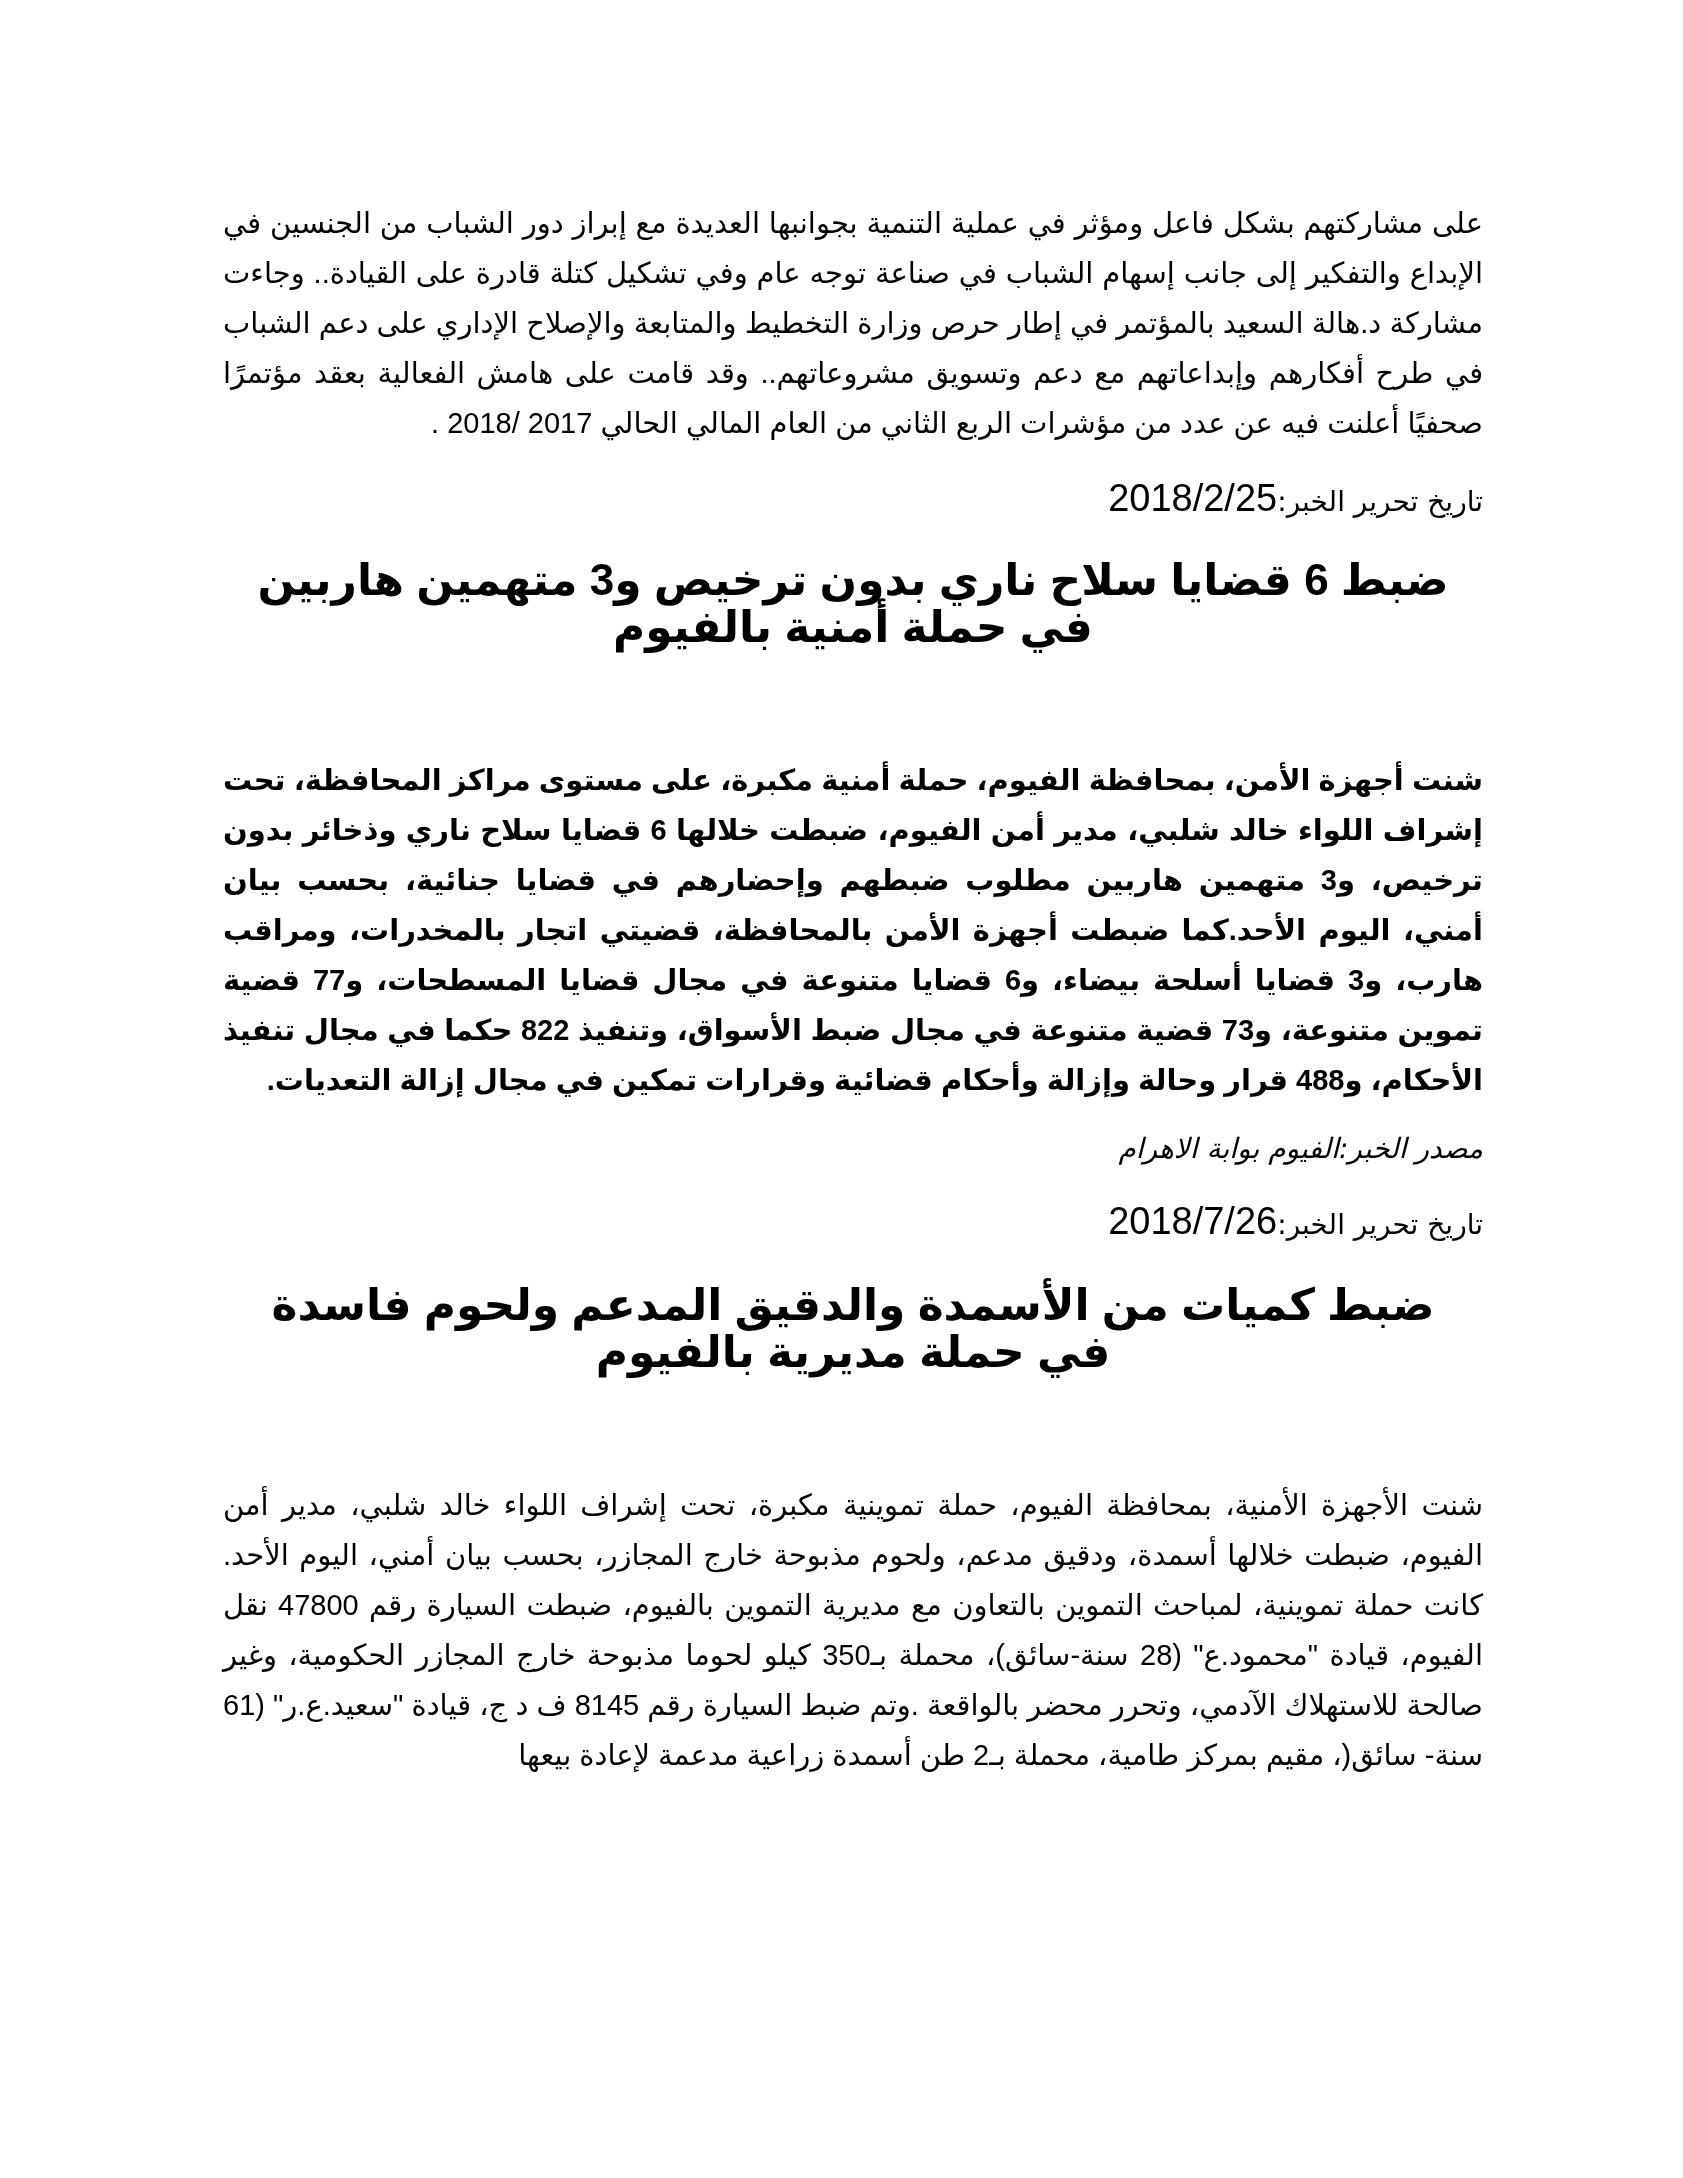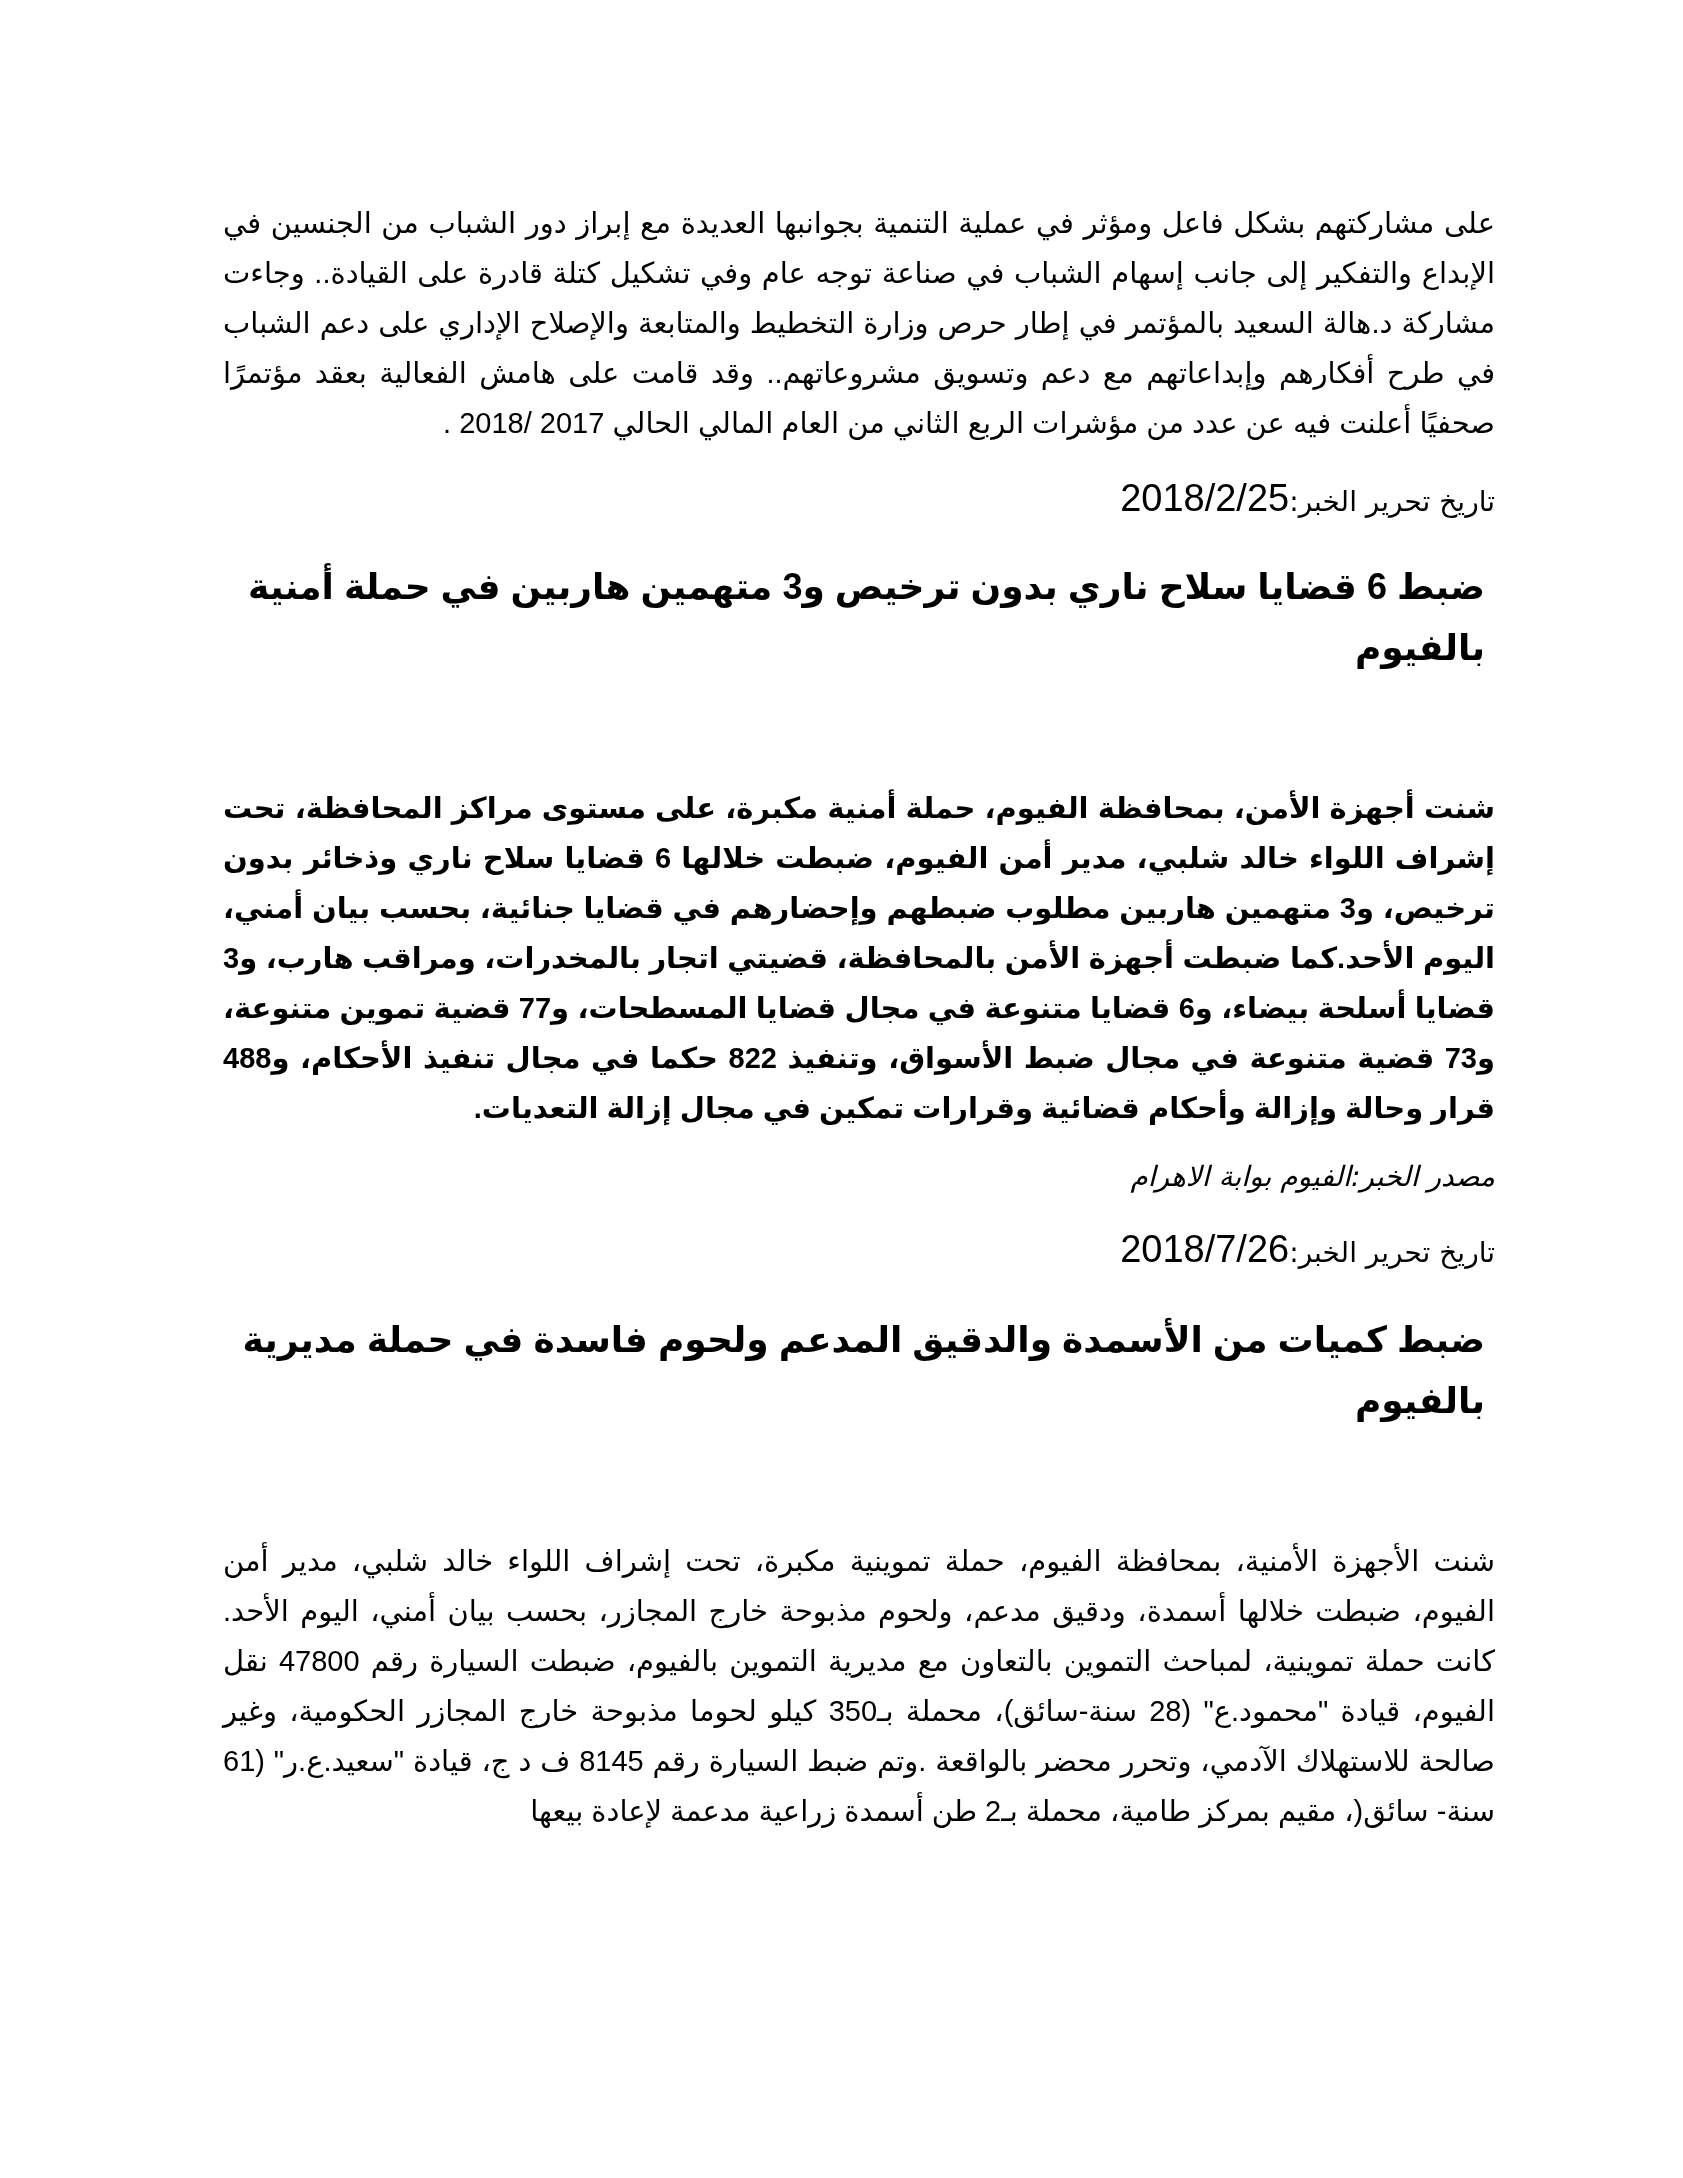--- a/index.html
+++ b/index.html
@@ -11,21 +11,21 @@
       width: 1683px;
       height: 2178px;
       position: relative;
       overflow: hidden;
       color: #000000;
       font-family: "Liberation Sans", "DejaVu Sans", sans-serif;
     }
     .page {
       position: absolute;
       left: 223px;
-      right: 188px;
+      right: 200px;
       top: 198px;
       direction: rtl;
       text-align: right;
     }
     .para {
       font-size: 29px;
       line-height: 50px;
       text-align: justify;
       text-align-last: right;
       margin: 0;
@@ -34,23 +34,24 @@
       font-size: 28px;
       line-height: 40px;
       margin: 0;
       font-family: "DejaVu Sans", "Liberation Sans", sans-serif;
     }
     .meta .date {
       font-family: "Liberation Sans", sans-serif;
       font-size: 38px;
     }
     .headline {
-      font-size: 36px;
+      font-size: 44px;
       font-weight: bold;
-      line-height: 61px;
+      line-height: 47px;
+      text-align: center;
       margin: 0;
       padding: 0 10px;
     }
     #p1 { margin-top: 0; }
     #src1 { margin-top: 38px; }
     #date1 { margin-top: 30px; }
     #h1 { margin-top: 34px; }
     #p2 { margin-top: 105px; font-weight: bold; }
     #src2 { margin-top: 24px; font-style: italic; }
     #date2 { margin-top: 32px; }

